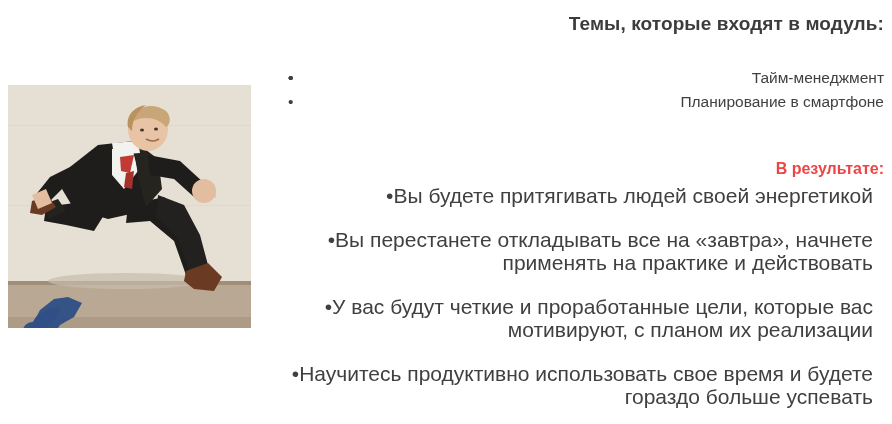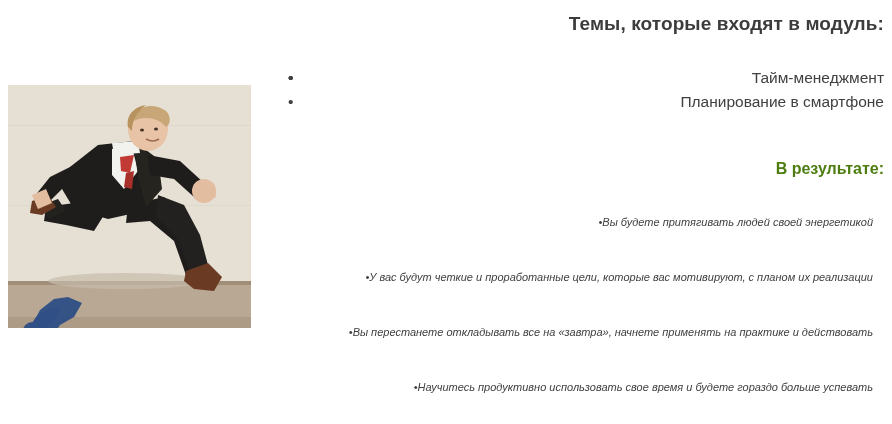--- a/index.html
+++ b/index.html
@@ -70,36 +70,35 @@
     left: 20px;
     top: 0;
     font-size: 15.5px;
     line-height: 22px;
     color: #404040;
   }
 
   .subheading {
     font-size: 16px;
     font-weight: bold;
-    color: #4d7c0f;
+    color: #ef4444;
     margin: 46px 0 0 0;
     line-height: 1.3;
   }
 
   .results {
     margin: 0;
     padding: 0;
   }
   .result-item {
-    font-size: 11px;
+    font-size: 21px;
     line-height: 23px;
     color: #404040;
-    margin-top: 32px;
+    margin-top: 5px;
     max-width: 605px;
-    font-style: italic;
   }
   .result-item .dot {
     margin-right: 0px;
   }
 </style>
 </head>
 <body>
 
 <div class="page">
 
@@ -187,24 +186,24 @@
       </li>
     </ul>
 
     <h3 class="subheading">В результате:</h3>
 
     <div class="results">
       <p class="result-item">
         <span class="dot">•</span><span>Вы будете притягивать людей своей энергетикой</span>
       </p>
       <p class="result-item">
+        <span class="dot">•</span><span>Вы перестанете откладывать все на «завтра», начнете применять на практике и действовать</span>
+      </p>
+      <p class="result-item">
         <span class="dot">•</span><span>У вас будут четкие и проработанные цели, которые вас мотивируют, с планом их реализации</span>
-      </p>
-      <p class="result-item">
-        <span class="dot">•</span><span>Вы перестанете откладывать все на «завтра», начнете применять на практике и действовать</span>
       </p>
       <p class="result-item">
         <span class="dot">•</span><span>Научитесь продуктивно использовать свое время и будете гораздо больше успевать</span>
       </p>
     </div>
 
   </div>
 </div>
 
 </body></html>

